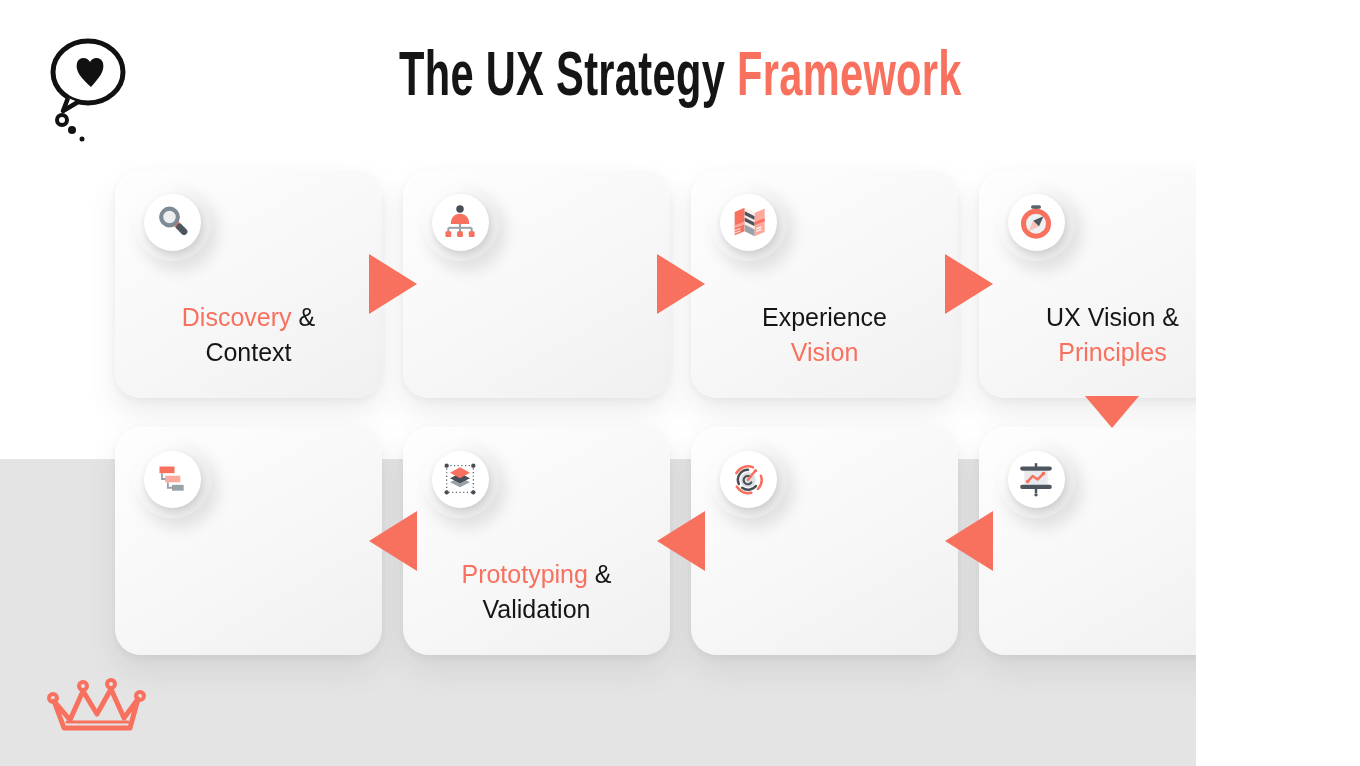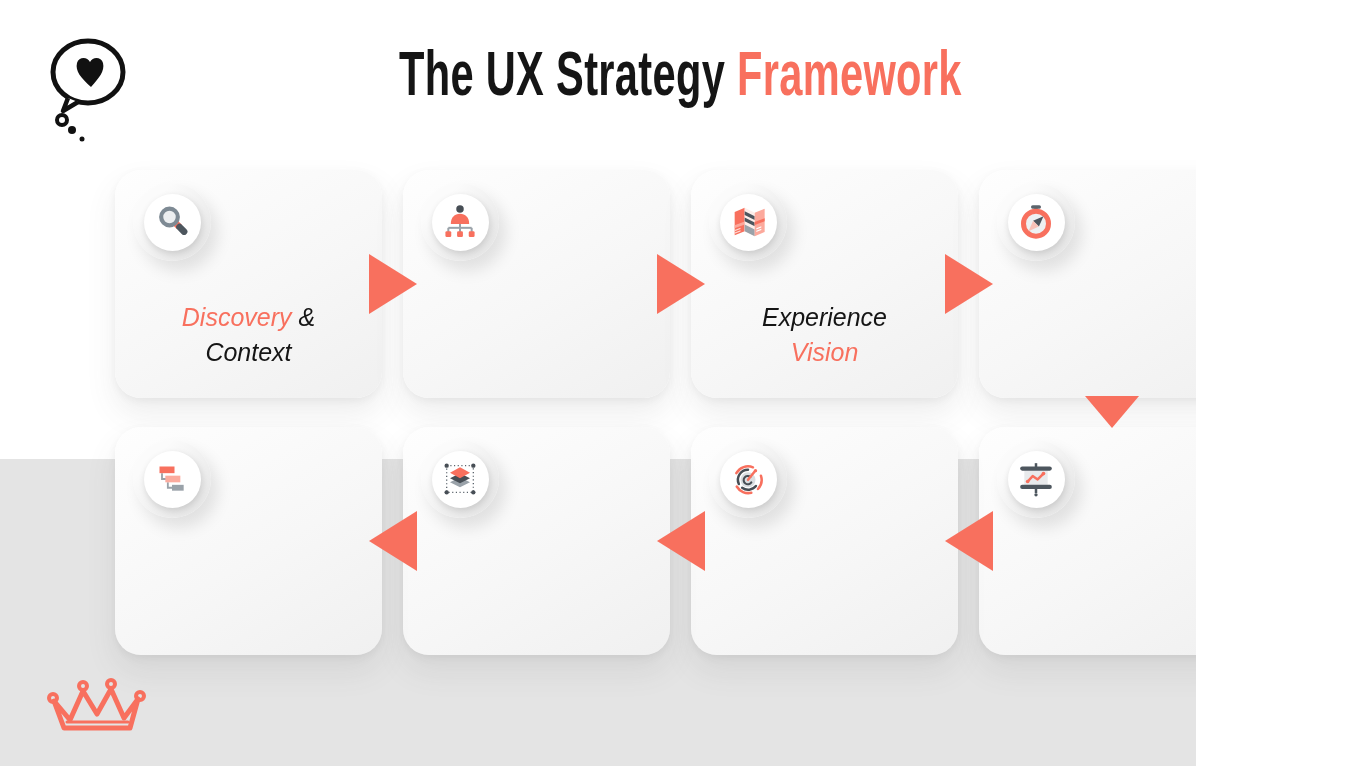--- a/index.html
+++ b/index.html
@@ -13,21 +13,21 @@
 
   
   .title-wrap { position:absolute; left:0; top:42px; width:1360px; display:flex; justify-content:center; }
   .title { font-size:63px; font-weight:700; white-space:nowrap; color:var(--dark,#151515);
            transform:scaleX(0.66); transform-origin:center; letter-spacing:0.5px; line-height:1; }
   .accent { color:var(--accent,#f8705e); }
 
   
   .card { position:absolute; width:267px; height:228px; border-radius:26px;
           background:linear-gradient(150deg,#fefefe 0%,#f7f7f7 55%,#f0f0f0 100%);
-          box-shadow:0 16px 30px rgba(90,90,90,0.10), 0 3px 8px rgba(0,0,0,0.05);font-style:italic; }
+          box-shadow:0 16px 30px rgba(90,90,90,0.10), 0 3px 8px rgba(0,0,0,0.05); }
   .r1 { top:170px; } .r2 { top:427px; }
   .c1 { left:115px; } .c2 { left:403px; } .c3 { left:691px; } .c4 { left:979px; }
 
   .icon-ring { position:absolute; left:18px; top:13px; width:78px; height:78px; border-radius:50%;
                background:linear-gradient(135deg,#fbfbfb 25%,#e2e2e2 100%);
                box-shadow:7px 10px 16px rgba(0,0,0,0.10);
                display:flex; align-items:center; justify-content:center; }
   .icon-circle { width:57px; height:57px; border-radius:50%; background:#ffffff;
                  box-shadow:1px 3px 7px rgba(0,0,0,0.14);
                  display:flex; align-items:center; justify-content:center; }
@@ -167,20 +167,24 @@
     <div class="icon-ring">
         <div class="icon-circle">
       <svg class="icon" viewBox="0 0 48 48">
         <rect x="18" y="4" width="12" height="4" rx="2" fill="#5b646c"></rect>
         <rect x="22" y="7" width="4" height="4" fill="#5b646c"></rect>
         <circle cx="24" cy="26" r="15" fill="#eef0f2" stroke="#f8705e" stroke-width="6"></circle>
         <polygon points="33,17 27.5,29.5 20.5,22.5" fill="#4d565e"></polygon>
         <polygon points="15,35 27.5,29.5 20.5,22.5" fill="#f9c2b8"></polygon>
       </svg>
     </div>
+      </div>
+    <div class="card-title">
+        <div><span>UX Vision &amp;</span></div>
+        <div><span class="accent">Principles</span></div>
       </div>
   </div>
 
   <div class="card r2 c4">
     <div class="icon-ring">
         <div class="icon-circle">
       <svg class="icon" viewBox="0 0 48 48">
         <rect x="22.5" y="5" width="3" height="5" fill="#4d565e"></rect>
         <rect x="10" y="14" width="28" height="17" fill="#e8eaec"></rect>
         <polyline points="14,27 20,20.5 26,24.5 33,17.5" stroke="#f8705e" stroke-width="3" fill="none" stroke-linecap="round" stroke-linejoin="round"></polyline>
@@ -227,20 +231,24 @@
         <circle cx="8" cy="8" r="2.6" fill="#474e55"></circle>
             <circle cx="40" cy="8" r="2.6" fill="#474e55"></circle>
         <circle cx="8" cy="40" r="2.6" fill="#474e55"></circle>
             <circle cx="40" cy="40" r="2.6" fill="#474e55"></circle>
         <polygon points="24,22 36,28 24,34 12,28" fill="#9aa2a9"></polygon>
         <polygon points="24,17 36,23 24,29 12,23" fill="#474e55"></polygon>
         <polygon points="24,10 36,16.5 24,23 12,16.5" fill="#f8705e"></polygon>
       </svg>
     </div>
       </div>
+    <div class="card-title">
+        <div><span class="accent">Prototyping</span><span> &amp;</span></div>
+        <div><span>Validation</span></div>
+      </div>
   </div>
 
   <div class="card r2 c1">
     <div class="icon-ring">
         <div class="icon-circle">
       <svg class="icon" viewBox="0 0 48 48">
         <path d="M12,17 L12,24 L17,24" stroke="#9aa2a9" stroke-width="2.2" fill="none"></path>
         <path d="M19,28 L19,34.5 L25,34.5" stroke="#9aa2a9" stroke-width="2.2" fill="none"></path>
         <rect x="9" y="9" width="18" height="8" fill="#f8705e"></rect>
         <rect x="16" y="20" width="18" height="8" fill="#fbab9e"></rect>

